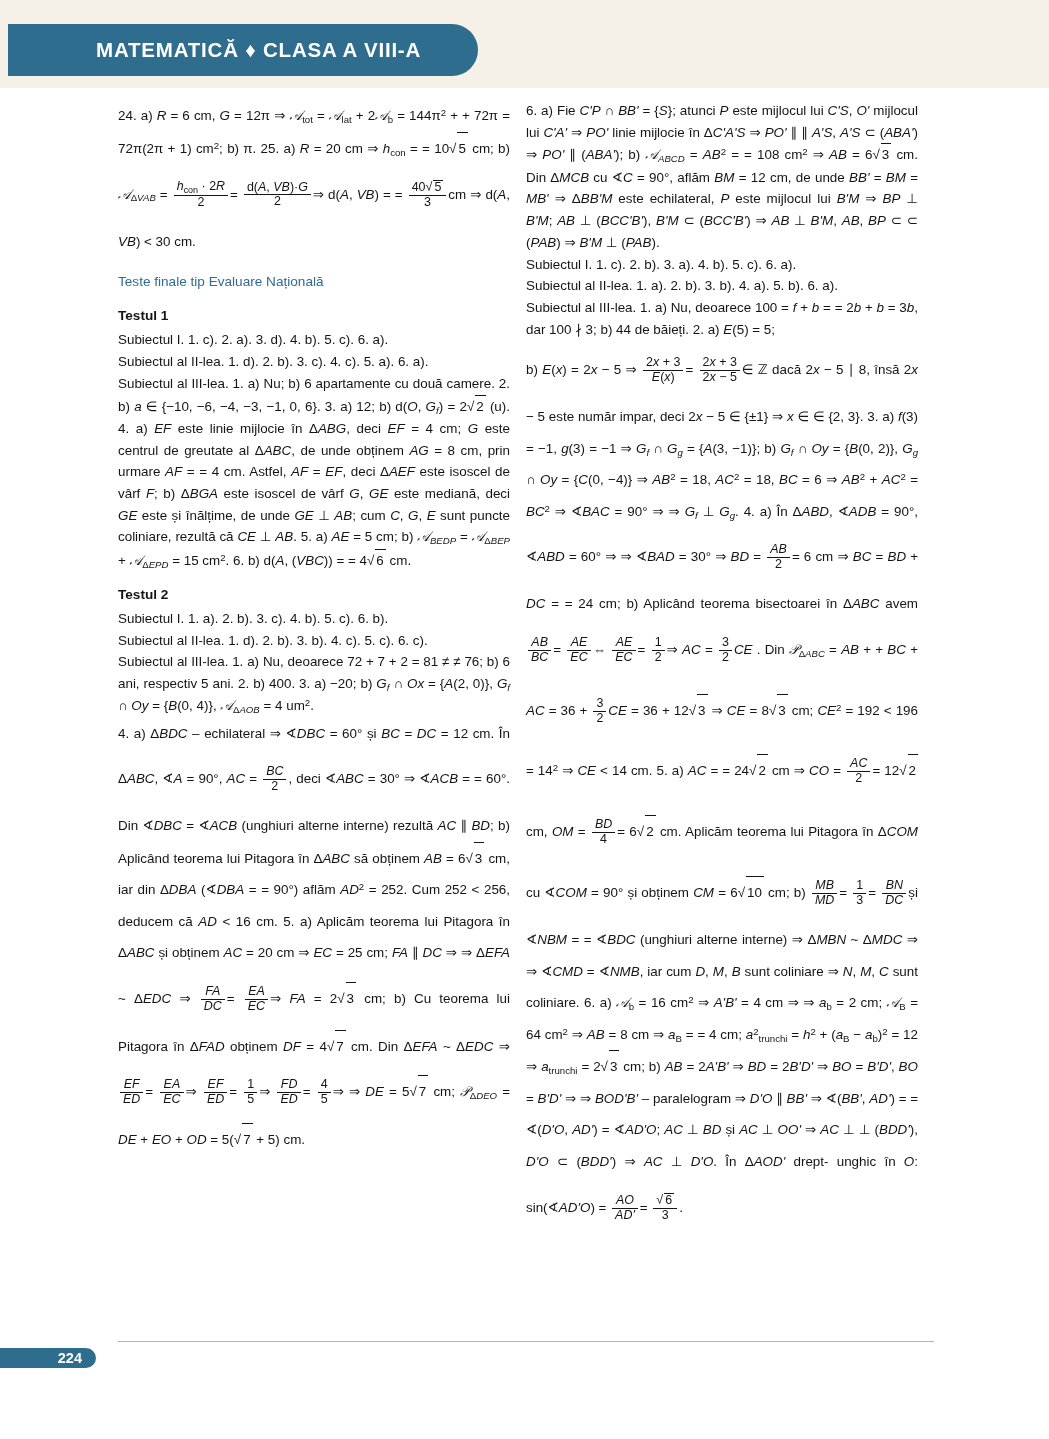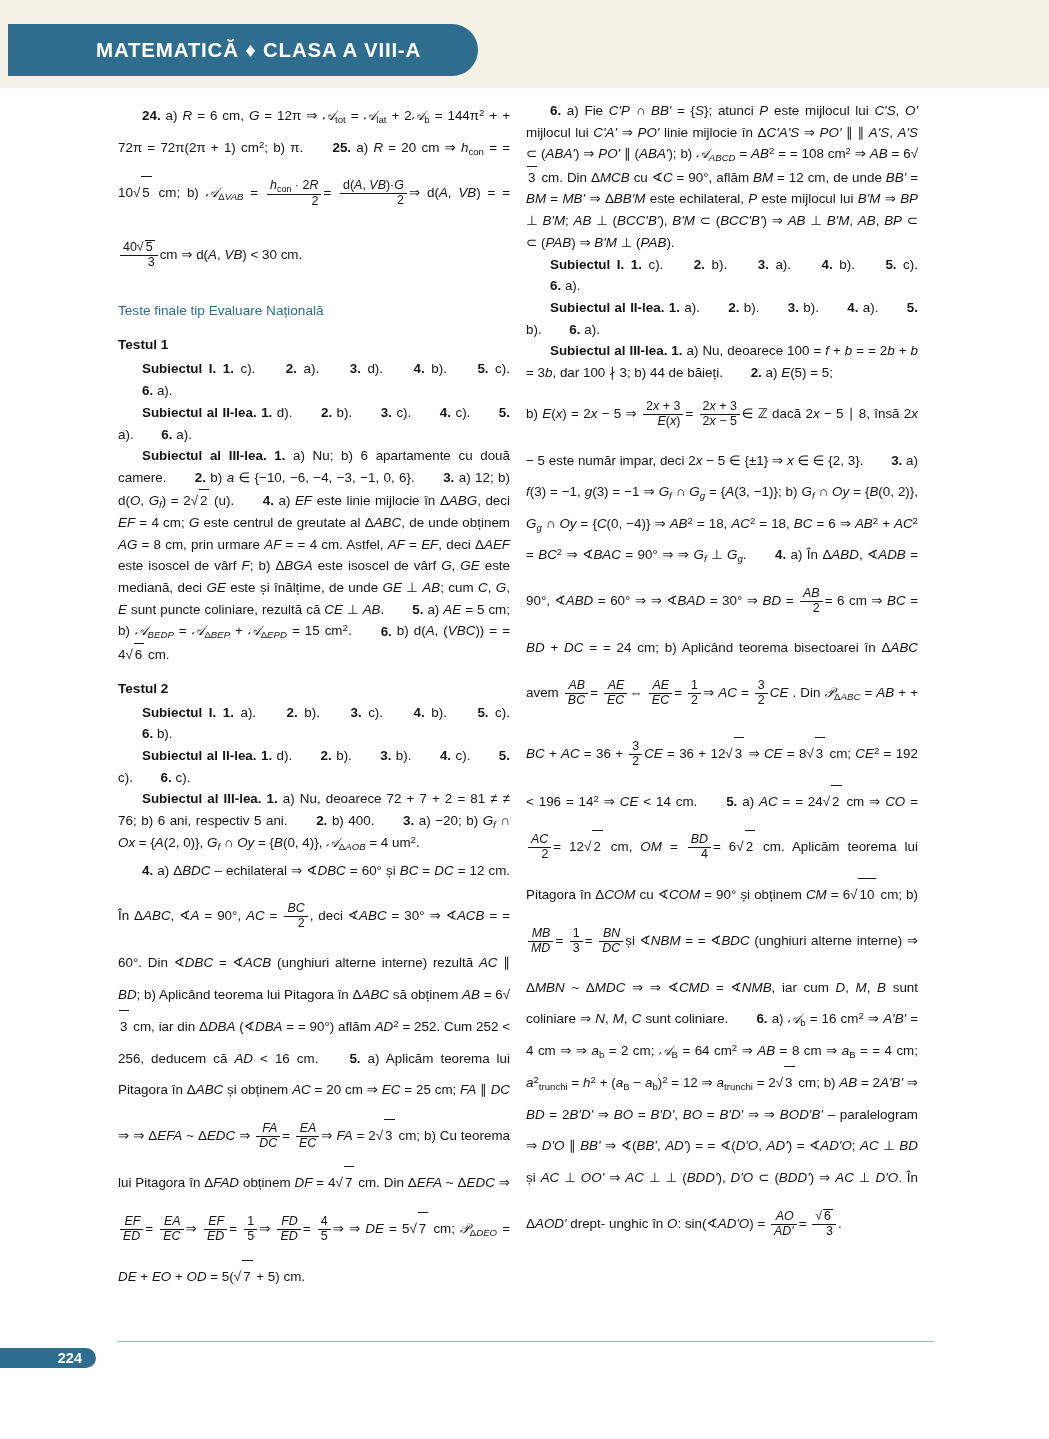--- a/index.html
+++ b/index.html
@@ -99,28 +99,28 @@
     color: #2f6d8e;
     font-weight: normal;
     font-size: 13.6px;
     margin: 14px 0 6px 0;
   }
   .test-title {
     font-weight: bold;
     font-size: 13.6px;
     margin: 12px 0 2px 0;
   }
-  b { font-weight: bold; margin-left: 24px; }
+  b { font-weight: normal; }
   i, em { font-style: italic; }
 
   
   .frac {
     display: inline-block;
     vertical-align: middle;
-    text-align: right;
+    text-align: center;
     font-size: 0.93em;
     line-height: 1.12;
     margin: 16px 2px;
   }
   .frac .num { display: block; padding: 0 3px; }
   .frac .den { display: block; border-top: 1px solid #141414; padding: 0 3px; }
   .sqrt {
     display: inline-block;
     border-top: 1px solid #141414;
     padding: 0 2px 0 1px;

